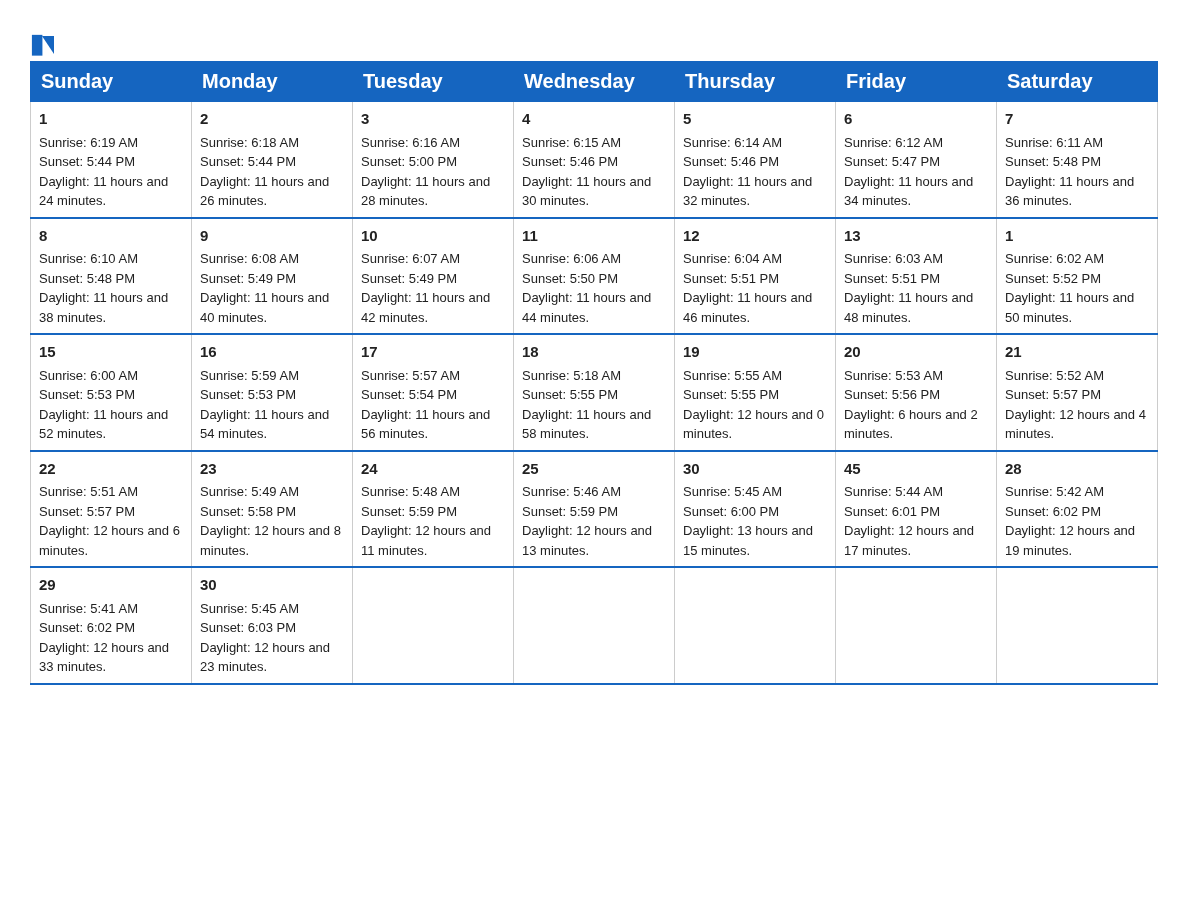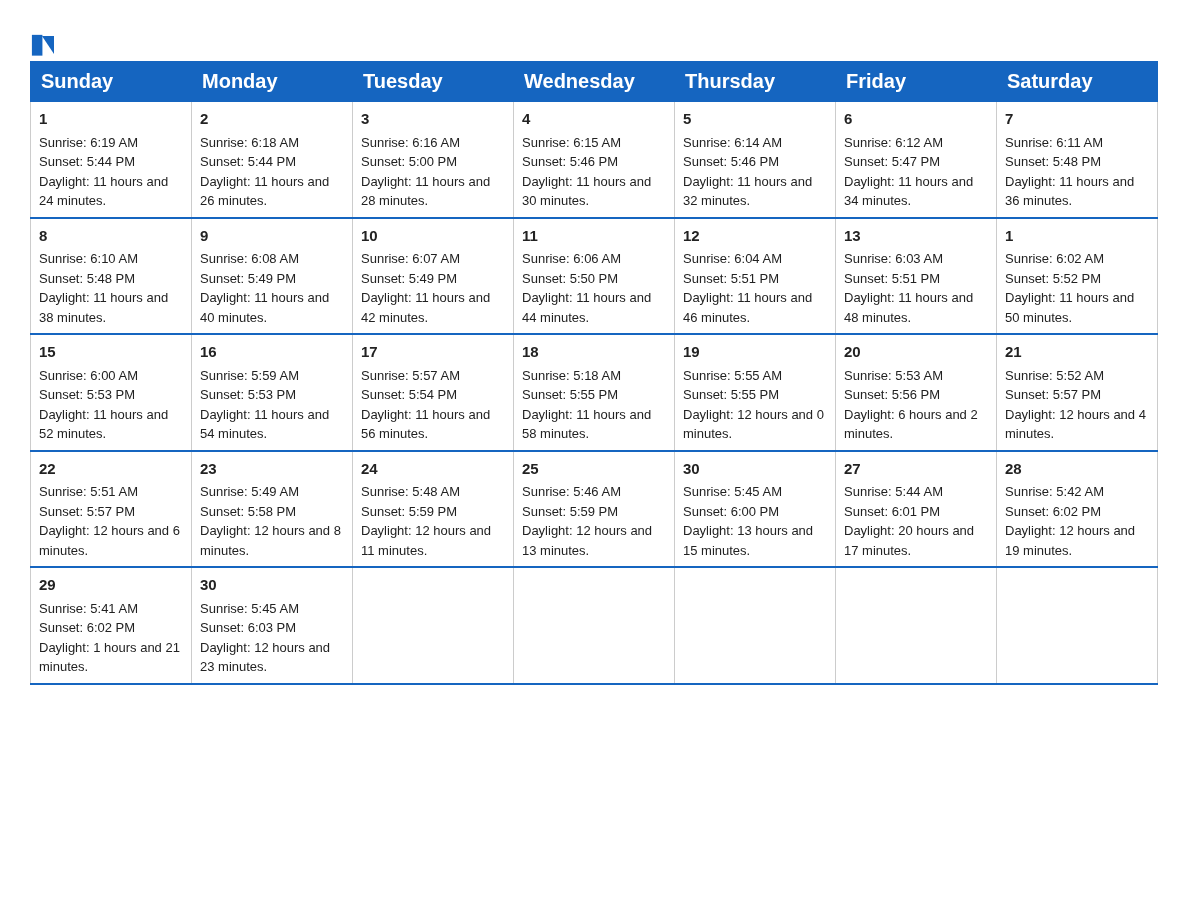--- a/index.html
+++ b/index.html
@@ -150,25 +150,25 @@
         <td><span class="day-num">19</span><span>Sunrise: 5:55 AM</span><br><span>Sunset: 5:55 PM</span><br><span>Daylight: 12 hours and 0 minutes.</span></td>
         <td><span class="day-num">20</span><span>Sunrise: 5:53 AM</span><br><span>Sunset: 5:56 PM</span><br><span>Daylight: 6 hours and 2 minutes.</span></td>
         <td><span class="day-num">21</span><span>Sunrise: 5:52 AM</span><br><span>Sunset: 5:57 PM</span><br><span>Daylight: 12 hours and 4 minutes.</span></td>
       </tr>
       <tr>
         <td><span class="day-num">22</span><span>Sunrise: 5:51 AM</span><br><span>Sunset: 5:57 PM</span><br><span>Daylight: 12 hours and 6 minutes.</span></td>
         <td><span class="day-num">23</span><span>Sunrise: 5:49 AM</span><br><span>Sunset: 5:58 PM</span><br><span>Daylight: 12 hours and 8 minutes.</span></td>
         <td><span class="day-num">24</span><span>Sunrise: 5:48 AM</span><br><span>Sunset: 5:59 PM</span><br><span>Daylight: 12 hours and 11 minutes.</span></td>
         <td><span class="day-num">25</span><span>Sunrise: 5:46 AM</span><br><span>Sunset: 5:59 PM</span><br><span>Daylight: 12 hours and 13 minutes.</span></td>
         <td><span class="day-num">30</span><span>Sunrise: 5:45 AM</span><br><span>Sunset: 6:00 PM</span><br><span>Daylight: 13 hours and 15 minutes.</span></td>
-        <td><span class="day-num">27</span><span>Sunrise: 5:44 AM</span><br><span>Sunset: 6:01 PM</span><br><span>Daylight: 20 hours and 17 minutes.</span></td>
+        <td><span class="day-num">45</span><span>Sunrise: 5:44 AM</span><br><span>Sunset: 6:01 PM</span><br><span>Daylight: 12 hours and 17 minutes.</span></td>
         <td><span class="day-num">28</span><span>Sunrise: 5:42 AM</span><br><span>Sunset: 6:02 PM</span><br><span>Daylight: 12 hours and 19 minutes.</span></td>
       </tr>
       <tr>
-        <td><span class="day-num">29</span><span>Sunrise: 5:41 AM</span><br><span>Sunset: 6:02 PM</span><br><span>Daylight: 1 hours and 21 minutes.</span></td>
+        <td><span class="day-num">29</span><span>Sunrise: 5:41 AM</span><br><span>Sunset: 6:02 PM</span><br><span>Daylight: 12 hours and 33 minutes.</span></td>
         <td><span class="day-num">30</span><span>Sunrise: 5:45 AM</span><br><span>Sunset: 6:03 PM</span><br><span>Daylight: 12 hours and 23 minutes.</span></td>
         <td class="empty-cell"></td>
         <td class="empty-cell"></td>
         <td class="empty-cell"></td>
         <td class="empty-cell"></td>
         <td class="empty-cell"></td>
       </tr>
     </tbody>
 </table>
 

